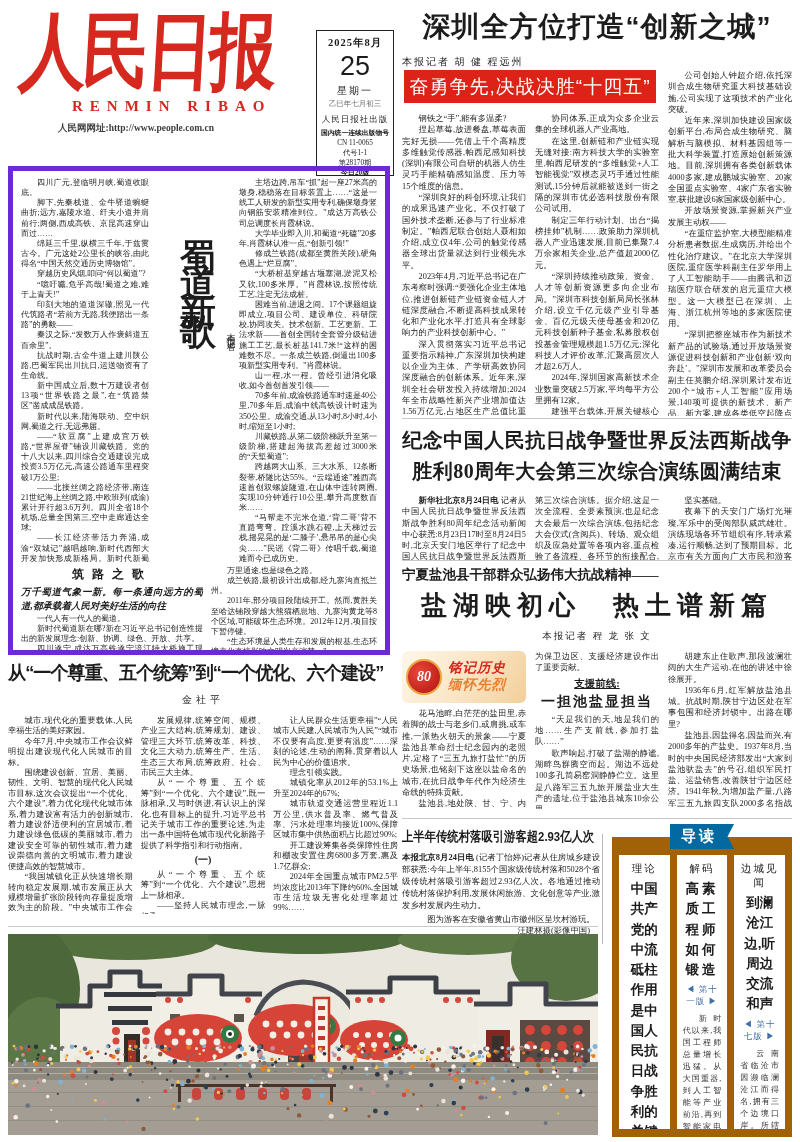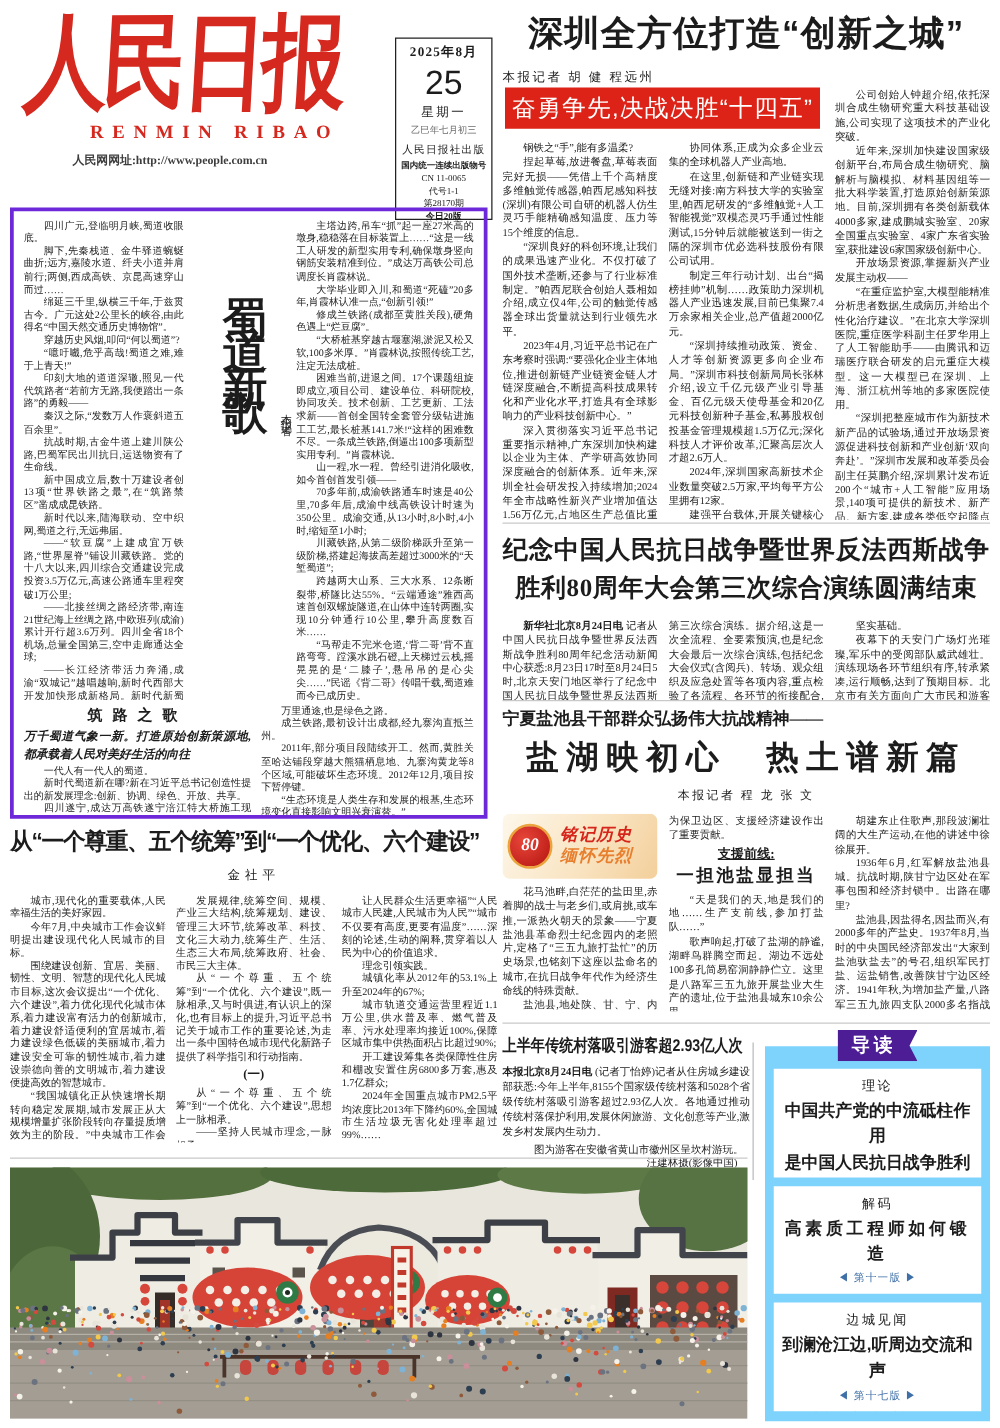--- a/index.html
+++ b/index.html
@@ -54,34 +54,34 @@
   .sub1 { text-align:center; font-weight:bold; font-size:10.5px; margin:3px 0 1px; text-indent:0;text-decoration:underline; }
   .sub2 { text-align:center; font-weight:bold; font-size:14px; margin:1px 0 3px; text-indent:0; letter-spacing:2px; }
 
   
   #vg-headline { font-size:13.5px; font-weight:bold; white-space:nowrap; transform:scaleX(0.84); transform-origin:left; }
   #vg-body { font-size:8.4px; line-height:1.42; margin-top:6px; }
   #vg-caption { font-size:8.4px; margin-top:2px; text-indent:3em; }
   #vg-credit { font-size:8.4px; text-align:right; padding-right:10px; }
 
   
-  #dd-tag { width:64px; height:25px; margin:0 auto; background:#4c1d95; color:#fff; font-weight:bold;
+  #dd-tag { width:64px; height:25px; margin:0 auto; background:#0369a1; color:#fff; font-weight:bold;
             font-size:15px; letter-spacing:3px; display:flex; align-items:center; justify-content:center;
             clip-path:polygon(0 0,100% 0,90% 50%,100% 100%,0 100%); position:relative; z-index:2;
             padding-right:6px; }
-  #dd-panel { background:#7dd3fc; margin-top:-12px; padding:18px 7px 8px; display:flex; flex-direction:column; gap:7px; height:300px; }
+  #dd-panel { background:#a16207; margin-top:-12px; padding:18px 7px 8px; display:flex; flex-direction:row; gap:7px; height:300px; }
   .dd-card { background:#fff; padding:7px 6px 6px; text-align:center; flex:1; overflow:hidden; }
   .dd-kicker { font-size:10.5px; letter-spacing:2px; }
   .dd-title { font-size:13.5px; font-weight:bold; line-height:1.5; margin-top:3px; }
   .dd-title.wide { letter-spacing:3px; }
   .dd-page { font-size:8.5px; color:#3e6fa6; margin-top:4px; letter-spacing:1px; }
   .dd-body { font-size:8px; line-height:1.5; text-align:justify; text-indent:2em; margin-top:5px; color:#333; }
 
   
-  #shudao-box { border:3px solid #6d28d9; padding:7px 8px; overflow:hidden; }
+  #shudao-box { border:5px solid #6d28d9; padding:7px 8px; overflow:hidden; }
   #sd-top { display:flex; height:384px; overflow:hidden; }
   #sd-colA { width:128px; flex:none; font-size:8px; line-height:1.27; overflow:hidden; }
   #sd-strip { width:90px; flex:none; position:relative; }
   #sd-title { writing-mode:vertical-rl; text-orientation:upright; font-size:36px; font-weight:bold;
               letter-spacing:25px; position:absolute; left:24px; top:34px;
               font-family:"Liberation Sans",sans-serif; }
   #sd-vbyline { writing-mode:vertical-rl; text-orientation:upright; font-size:9px; letter-spacing:3px;
                 position:absolute; right:2px; top:148px; }
   #sd-colB { flex:1; font-size:8px; line-height:1.27; overflow:hidden; }
   #sd-bottom { display:flex; gap:8px; height:88px; overflow:hidden; margin-top:4px; }
@@ -280,21 +280,21 @@
           <p class="bp">山一程,水一程。曾经引进消化吸收,如今首创首发引领——</p>
           <p class="bp">70多年前,成渝铁路通车时速是40公里,70多年后,成渝中线高铁设计时速为350公里。成渝交通,从13小时,8小时,4小时,缩短至1小时;</p>
           <p class="bp">川藏铁路,从第二级阶梯跃升至第一级阶梯,搭建起海拔高差超过3000米的“天堑蜀道”;</p>
           <p class="bp">跨越两大山系、三大水系、12条断裂带,桥隧比达55%。“云端通途”雅西高速首创双螺旋隧道,在山体中连转两圈,实现10分钟通行10公里,攀升高度数百米……</p>
           <p class="bp">“马帮走不完米仓道,‘背二哥’背不直路弯弯。蹚溪水跳石磴,上天梯过云栈,摇晃晃的是‘二膝子’,悬吊吊的是心尖尖……”民谣《背二哥》传唱千载,蜀道难而今已成历史。</p>
         </div>
     </div>
     <div id="sd-bottom">
       <div id="sd-bleft">
         <div id="sd-cross">筑路之歌</div>
-        <div id="sd-intro">万千蜀道气象一新。打造原始创新策源地,都承载着人民对美好生活的向往</div>
+        <div id="sd-intro">万千蜀道气象一新。每一条通向远方的蜀道,都承载着人民对美好生活的向往</div>
         <div>
             <p class="bp">一代人有一代人的蜀道。</p>
             <p class="bp">新时代蜀道新在哪?新在习近平总书记创造性提出的新发展理念:创新、协调、绿色、开放、共享。</p>
             <p class="bp">四川遂宁,成达万高铁遂宁涪江特大桥施工现场。90号</p>
           </div>
       </div>
       <div id="sd-bright">
           <p class="bp">万里通途,也是绿色之路。</p>
           <p class="bp">成兰铁路,最初设计出成都,经九寨沟直抵兰州。</p>
           <p class="bp">2011年,部分项目段陆续开工。然而,黄胜关至哈达铺段穿越大熊猫栖息地、九寨沟黄龙等8个区域,可能破坏生态环境。2012年12月,项目按下暂停键。</p>

